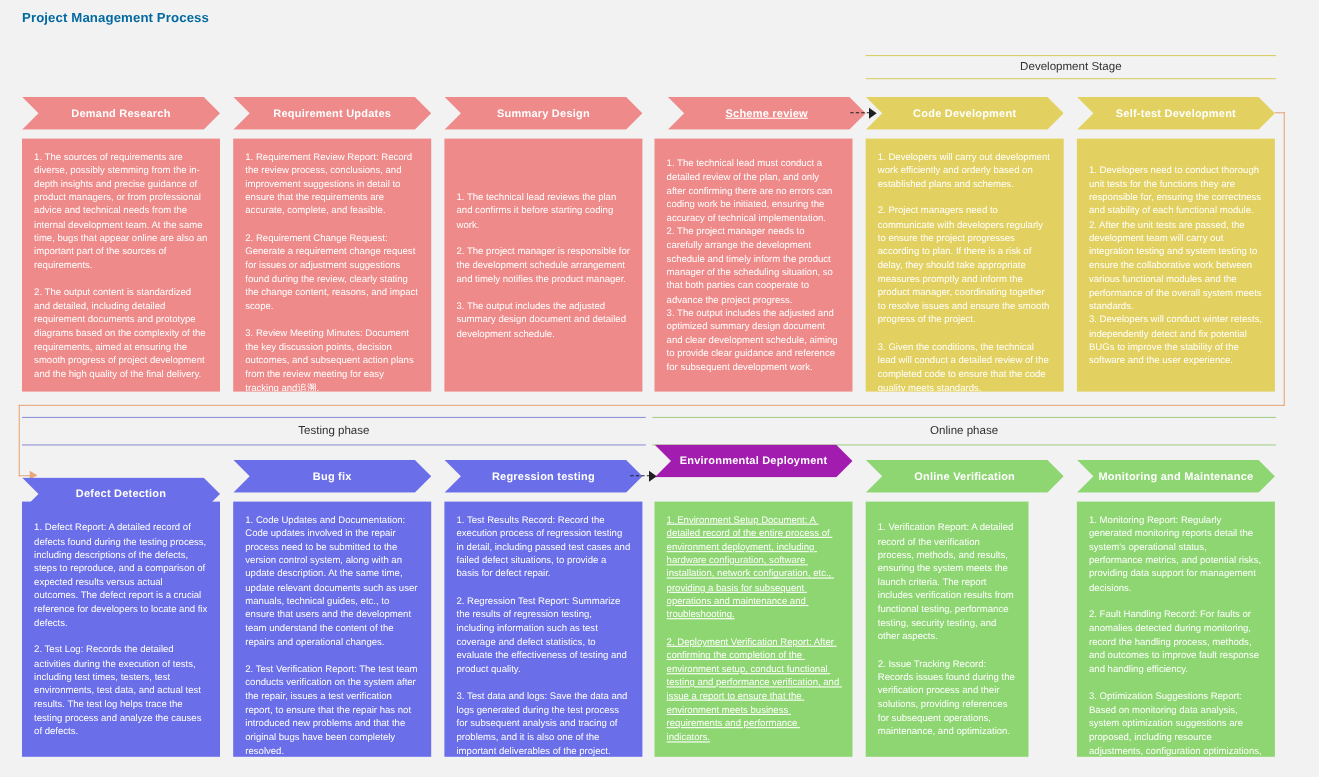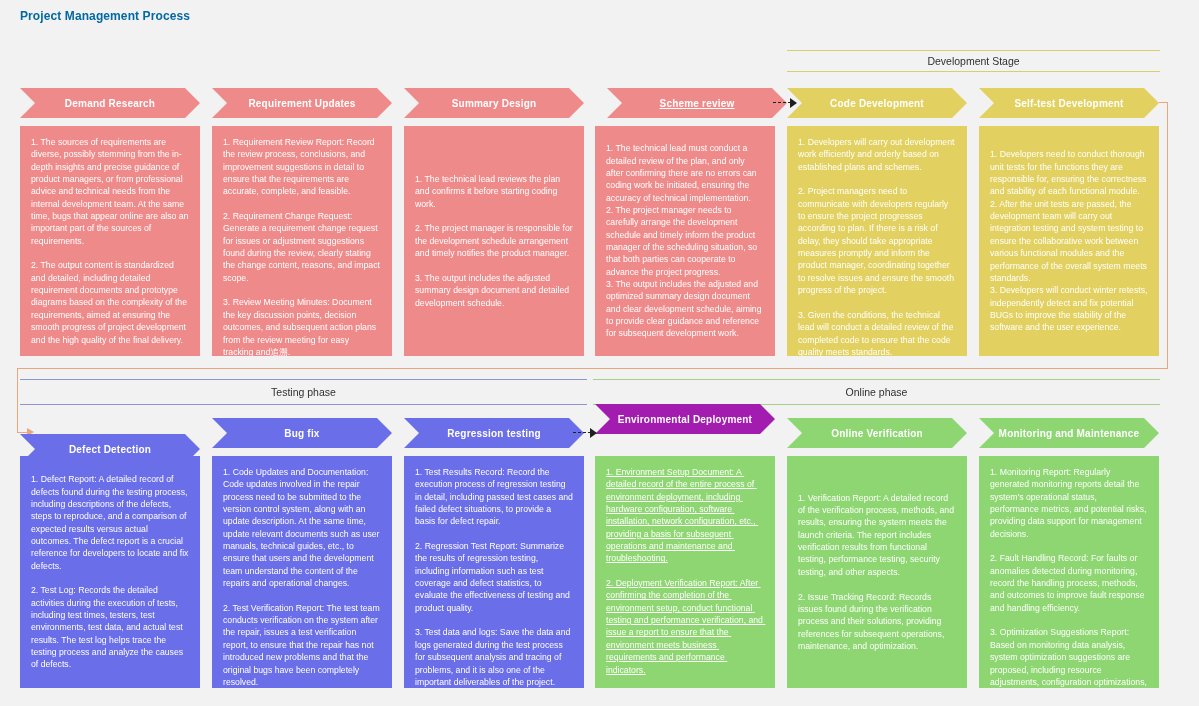--- a/index.html
+++ b/index.html
@@ -222,21 +222,21 @@
 
 3. Test data and logs: Save the data and logs generated during the test process for subsequent analysis and tracing of problems, and it is also one of the important deliverables of the project.</div>
   </div>
 
   <div class="card" style="left:595px;top:456px;width:180px;height:232px;background:#8ed672;text-decoration:underline;">
     <div class="body">1. Environment Setup Document: A detailed record of the entire process of environment deployment, including hardware configuration, software installation, network configuration, etc., providing a basis for subsequent operations and maintenance and troubleshooting.
 
 2. Deployment Verification Report: After confirming the completion of the environment setup, conduct functional testing and performance verification, and issue a report to ensure that the environment meets business requirements and performance indicators.</div>
   </div>
 
-  <div class="card vcenter" style="left:787px;top:456px;width:180px;height:232px;background:#8ed672;">
+  <div class="card vcenter" style="left:787px;top:456px;width:148px;height:232px;background:#8ed672;">
     <div class="body">1. Verification Report: A detailed record of the verification process, methods, and results, ensuring the system meets the launch criteria. The report includes verification results from functional testing, performance testing, security testing, and other aspects.
 
 2. Issue Tracking Record: Records issues found during the verification process and their solutions, providing references for subsequent operations, maintenance, and optimization.</div>
   </div>
 
   <div class="card" style="left:979px;top:456px;width:180px;height:232px;background:#8ed672;">
     <div class="body">1. Monitoring Report: Regularly generated monitoring reports detail the system's operational status, performance metrics, and potential risks, providing data support for management decisions.
 
 2. Fault Handling Record: For faults or anomalies detected during monitoring, record the handling process, methods, and outcomes to improve fault response and handling efficiency.
 

